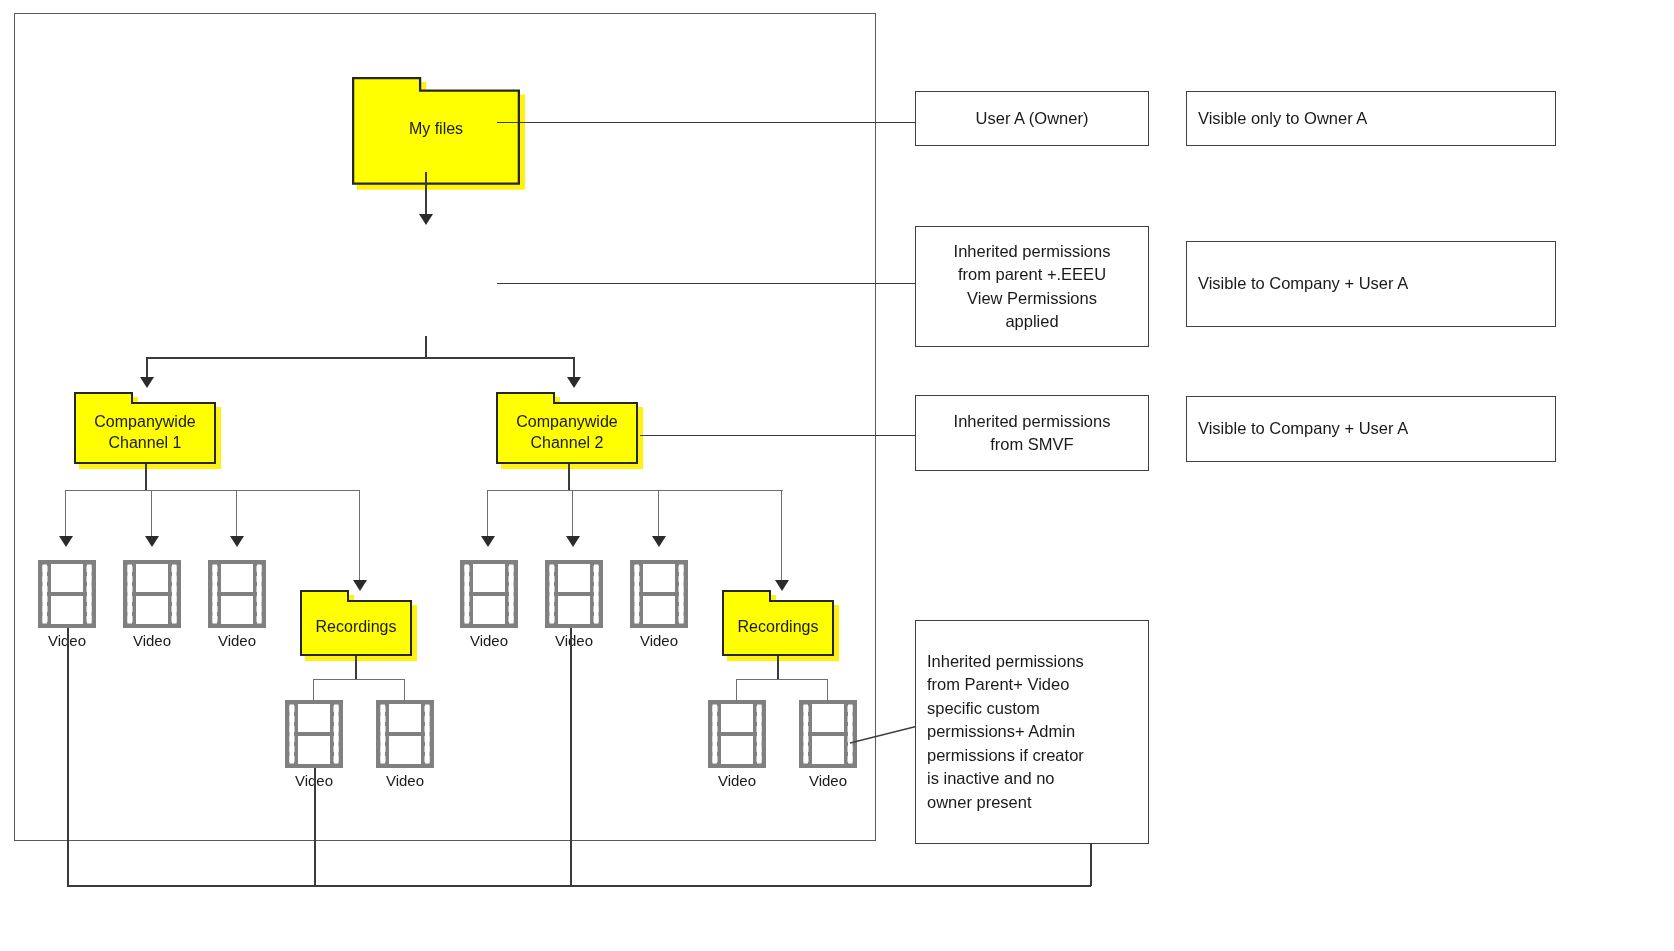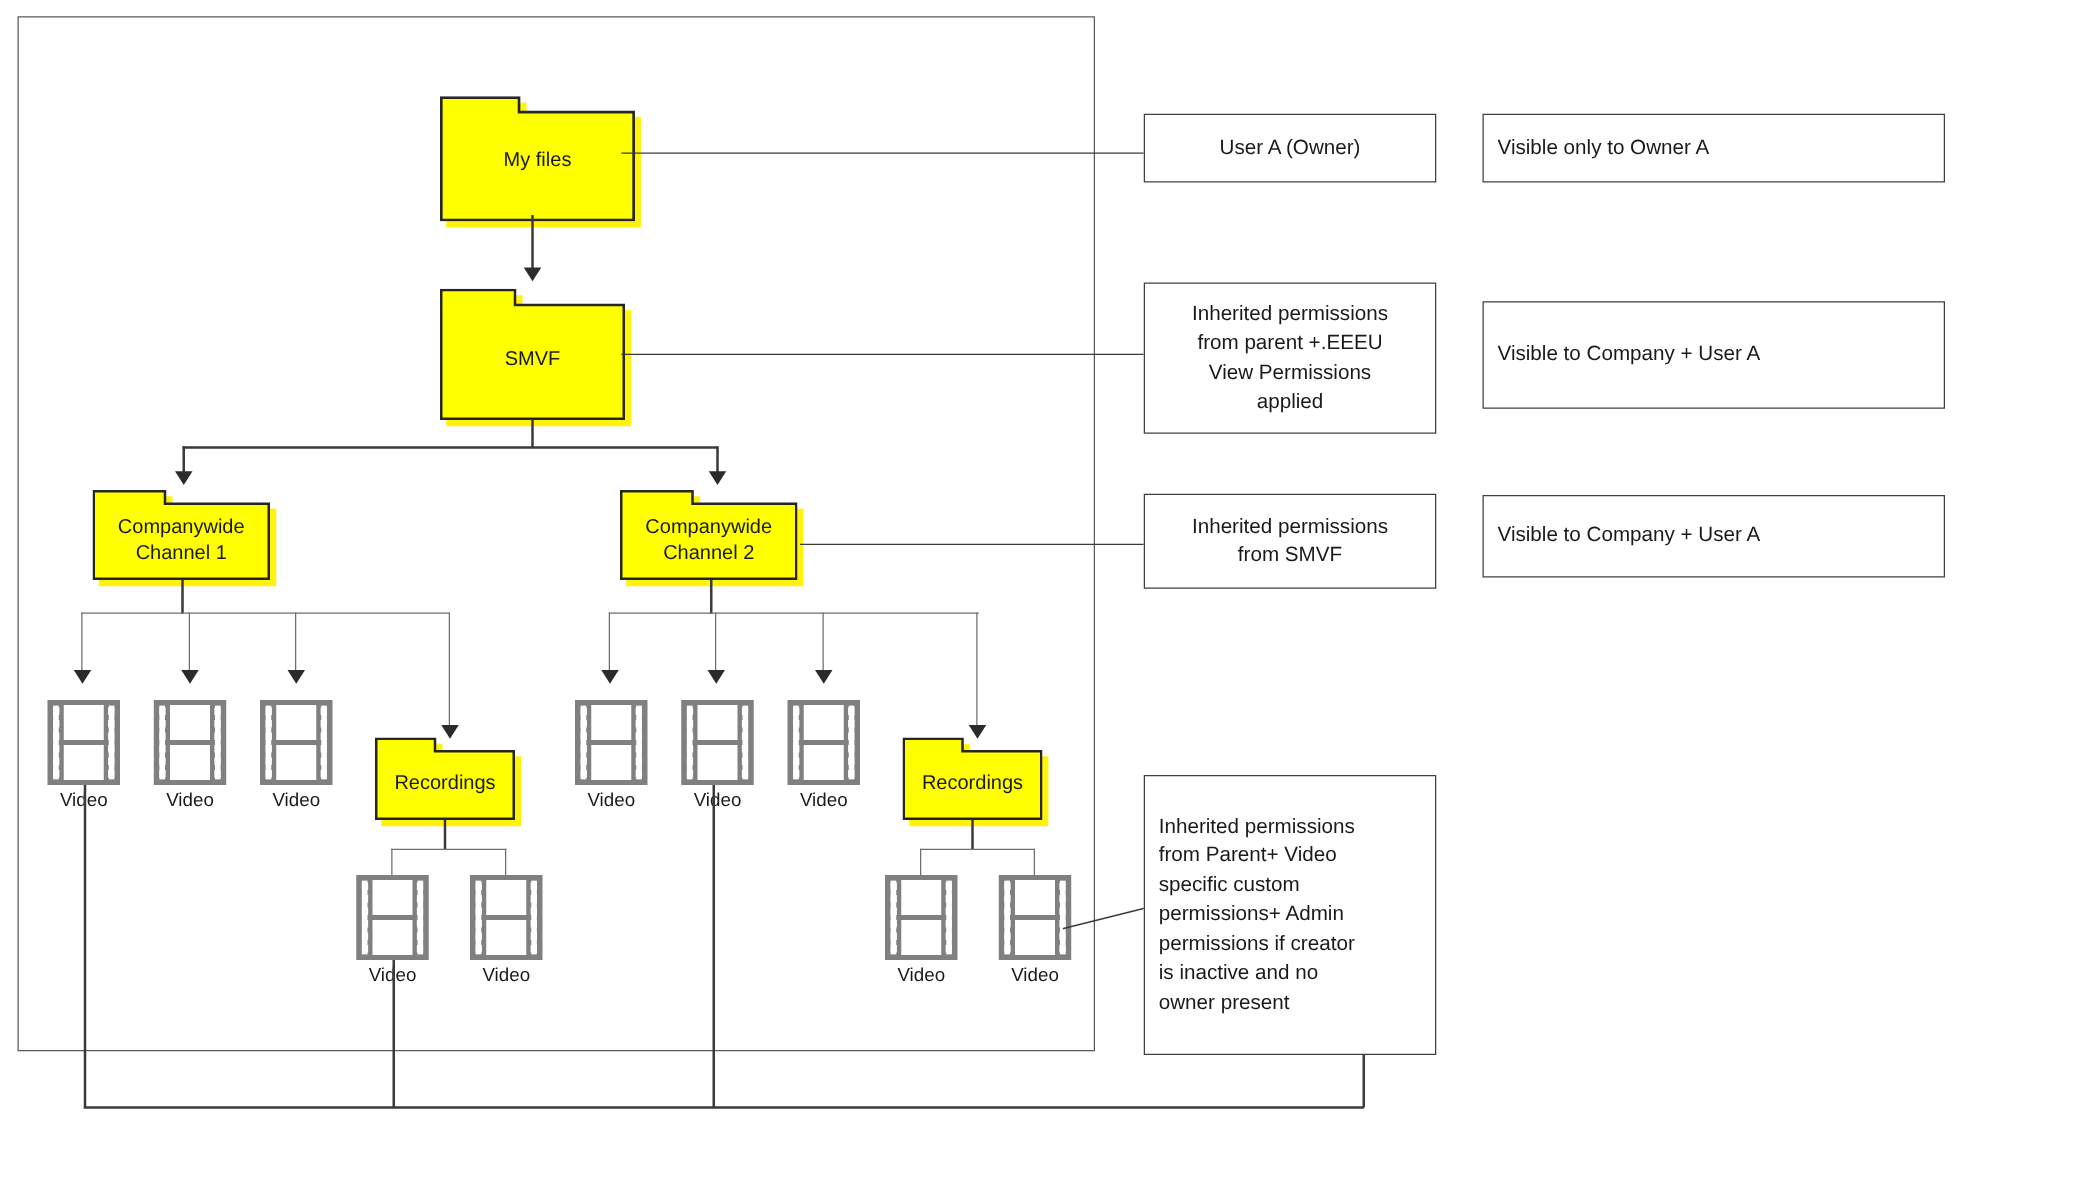--- a/index.html
+++ b/index.html
@@ -94,33 +94,27 @@
   }
   .diag-line{position:absolute;}
 </style>
 </head>
 <body>
 
 <div id="stage">
 
   <div class="abs outer-frame" style="left:14px;top:13px;width:862px;height:828px;"></div>
 
-  <div class="folder" style="left:352px;top:77px;width:156px;height:95px;text-decoration:underline;">
+  <div class="folder" style="left:352px;top:77px;width:168px;height:95px;text-decoration:underline;">
     <svg class="fshape" viewBox="0 0 148 95" preserveAspectRatio="none">
       <path d="M1,1 L60,1 L60,12 L147,12 L147,94 L1,94 Z" fill="#FFFF00" stroke="#262626" stroke-width="2"></path>
     </svg>
     <div class="flabel">My files</div>
   </div>
 
-  <div class="folder" style="left:352px;top:231px;width:148px;height:105px;">
-    <svg class="fshape" viewBox="0 0 148 105" preserveAspectRatio="none">
-      <path d="M1,1 L60,1 L60,13 L147,13 L147,104 L1,104 Z" fill="#FFFF00" stroke="#262626" stroke-width="2"></path>
-    </svg>
-    <div class="flabel">SMVF</div>
-  </div>
 
   <div class="folder" style="left:74px;top:392px;width:142px;height:72px;">
     <svg class="fshape" viewBox="0 0 142 72" preserveAspectRatio="none">
       <path d="M1,1 L58,1 L58,11 L141,11 L141,71 L1,71 Z" fill="#FFFF00" stroke="#262626" stroke-width="2"></path>
     </svg>
     <div class="flabel">Companywide
 Channel 1</div>
   </div>
 
   <div class="folder" style="left:496px;top:392px;width:142px;height:72px;">

